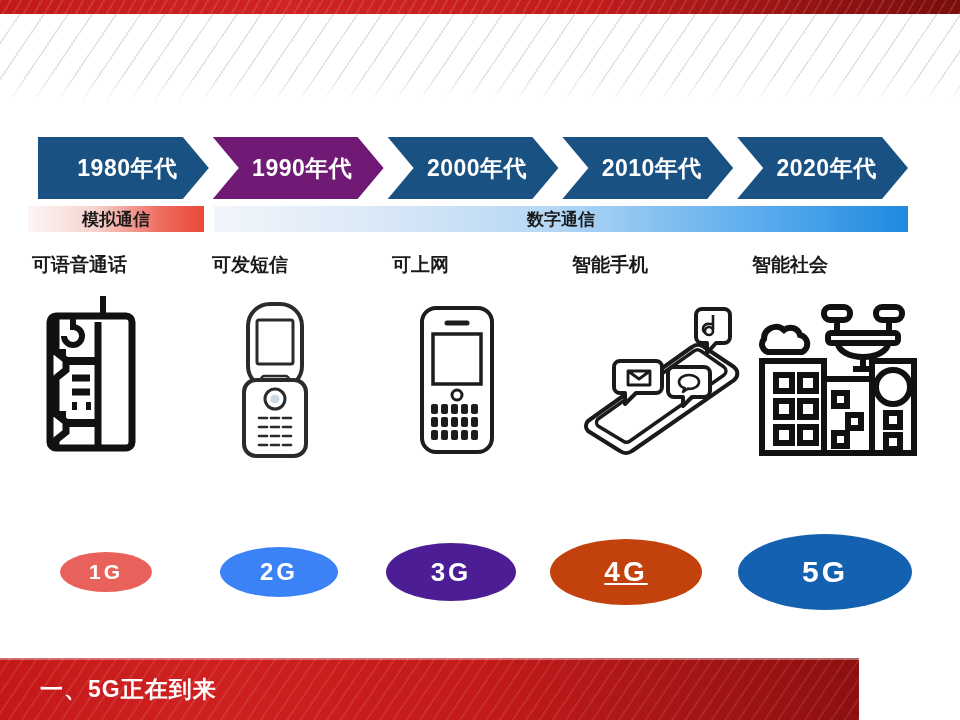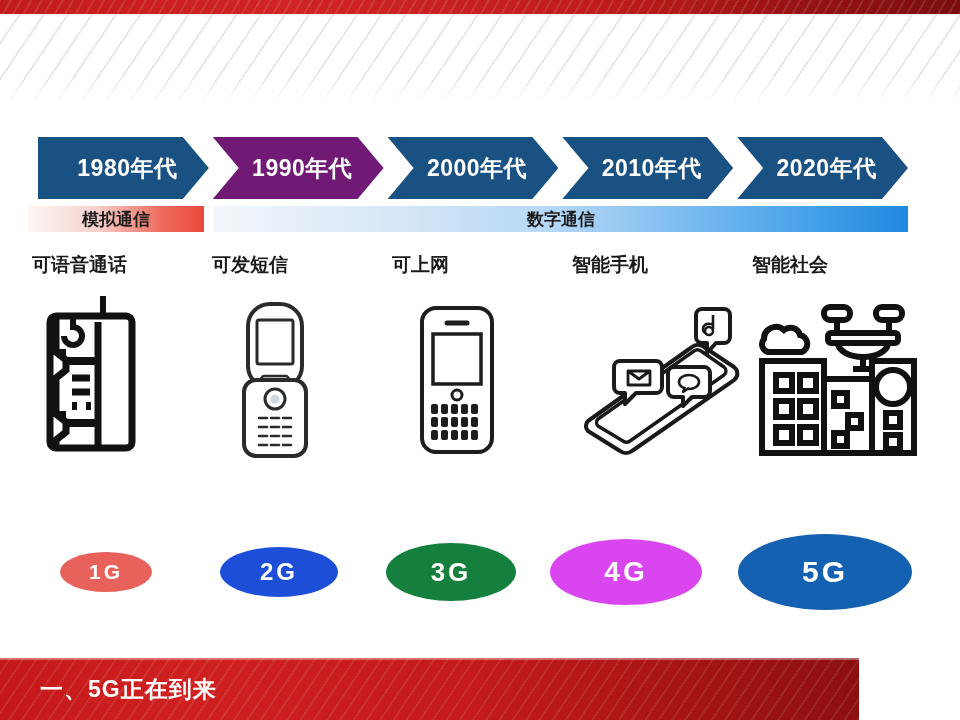--- a/index.html
+++ b/index.html
@@ -307,27 +307,27 @@
           </g>
         </svg>
       </div>
     </div>
   </div>
 
   <div class="gens">
     <div class="gen" style="left: 32px; width: 92px; height: 40px; font-size: 21px; background: rgb(232, 97, 91);">
       <span>1G</span>
     </div>
-    <div class="gen" style="left: 192px; width: 118px; height: 50px; font-size: 24px; background: #1d4ed8;">
+    <div class="gen" style="left: 192px; width: 118px; height: 50px; font-size: 24px; background: #3b82f6;">
       <span>2G</span>
     </div>
-    <div class="gen" style="left: 358px; width: 130px; height: 58px; font-size: 26px; background: #15803d;">
+    <div class="gen" style="left: 358px; width: 130px; height: 58px; font-size: 26px; background: #4c1d95;">
       <span>3G</span>
     </div>
-    <div class="gen" style="left: 522px; width: 152px; height: 66px; font-size: 28px; background: #d946ef;">
+    <div class="gen" style="left: 522px; width: 152px; height: 66px; font-size: 28px; background: #c2410c; text-decoration: underline;">
       <span>4G</span>
     </div>
     <div class="gen" style="left: 710px; width: 174px; height: 76px; font-size: 30px; background: rgb(19, 97, 176);">
       <span>5G</span>
     </div>
   </div>
 
   <div class="footer">
     <div class="footer-hairline"></div>
     <div class="footer-text">一、5G正在到来</div>

